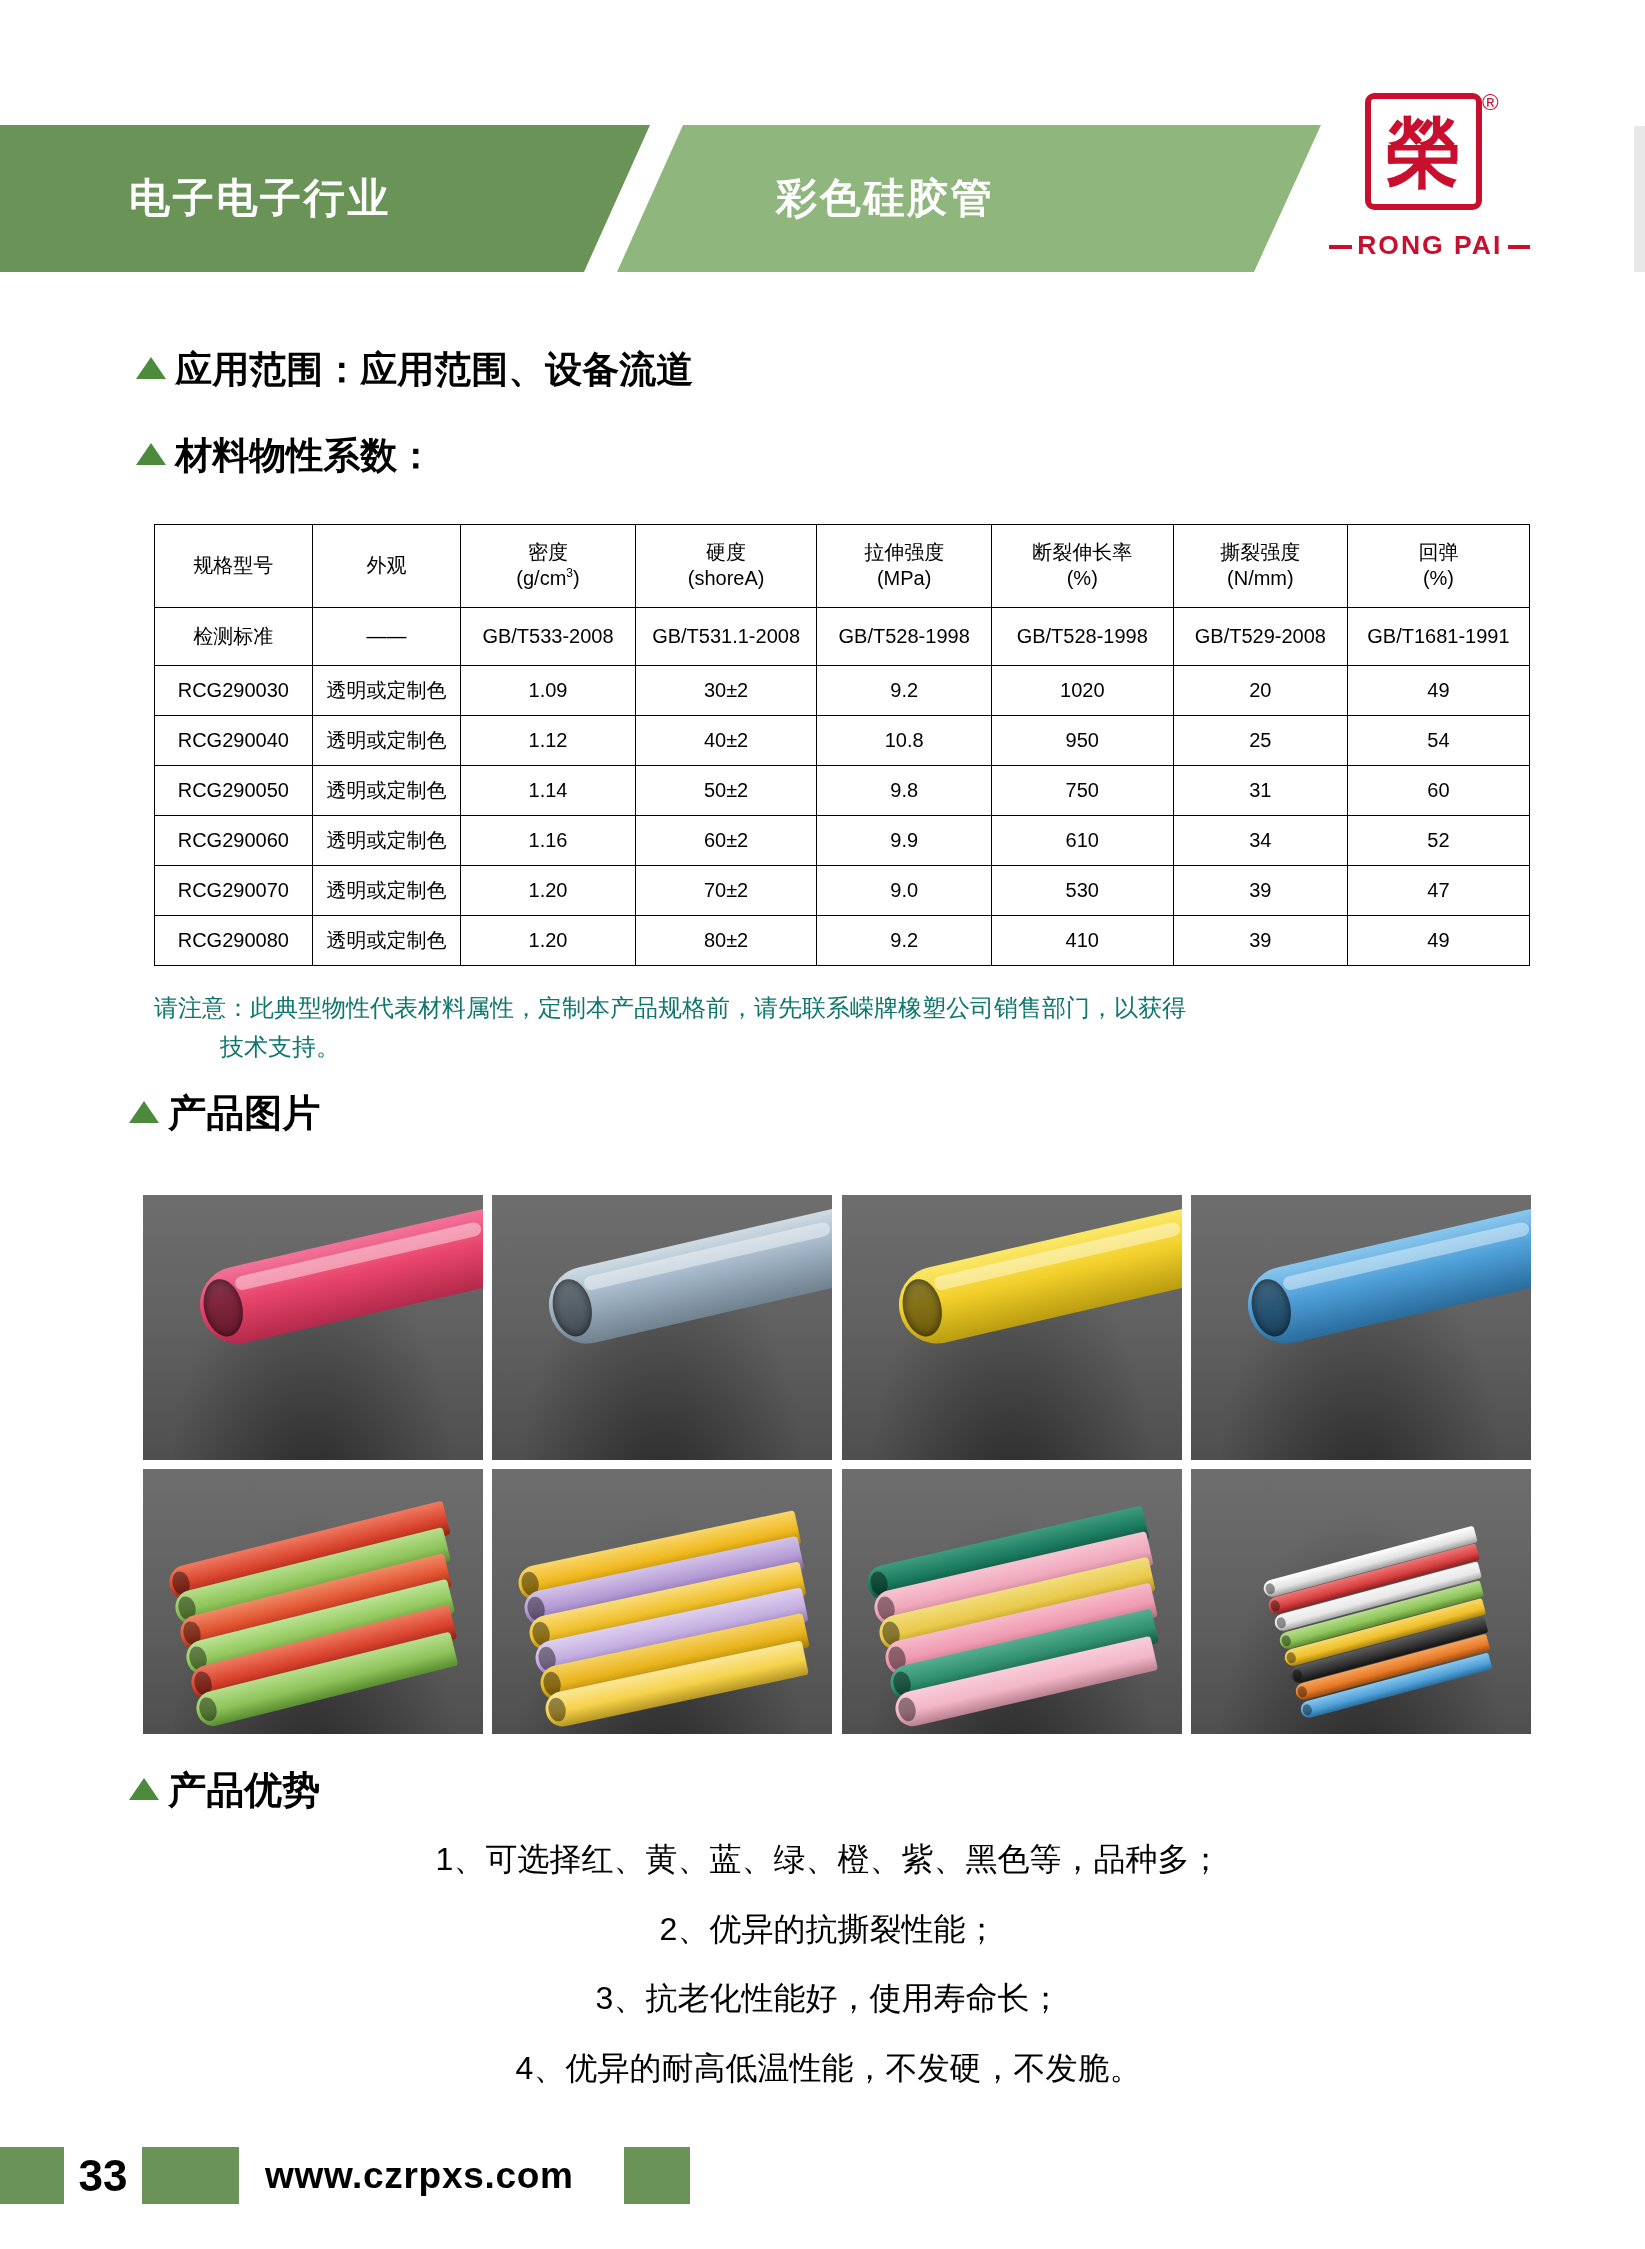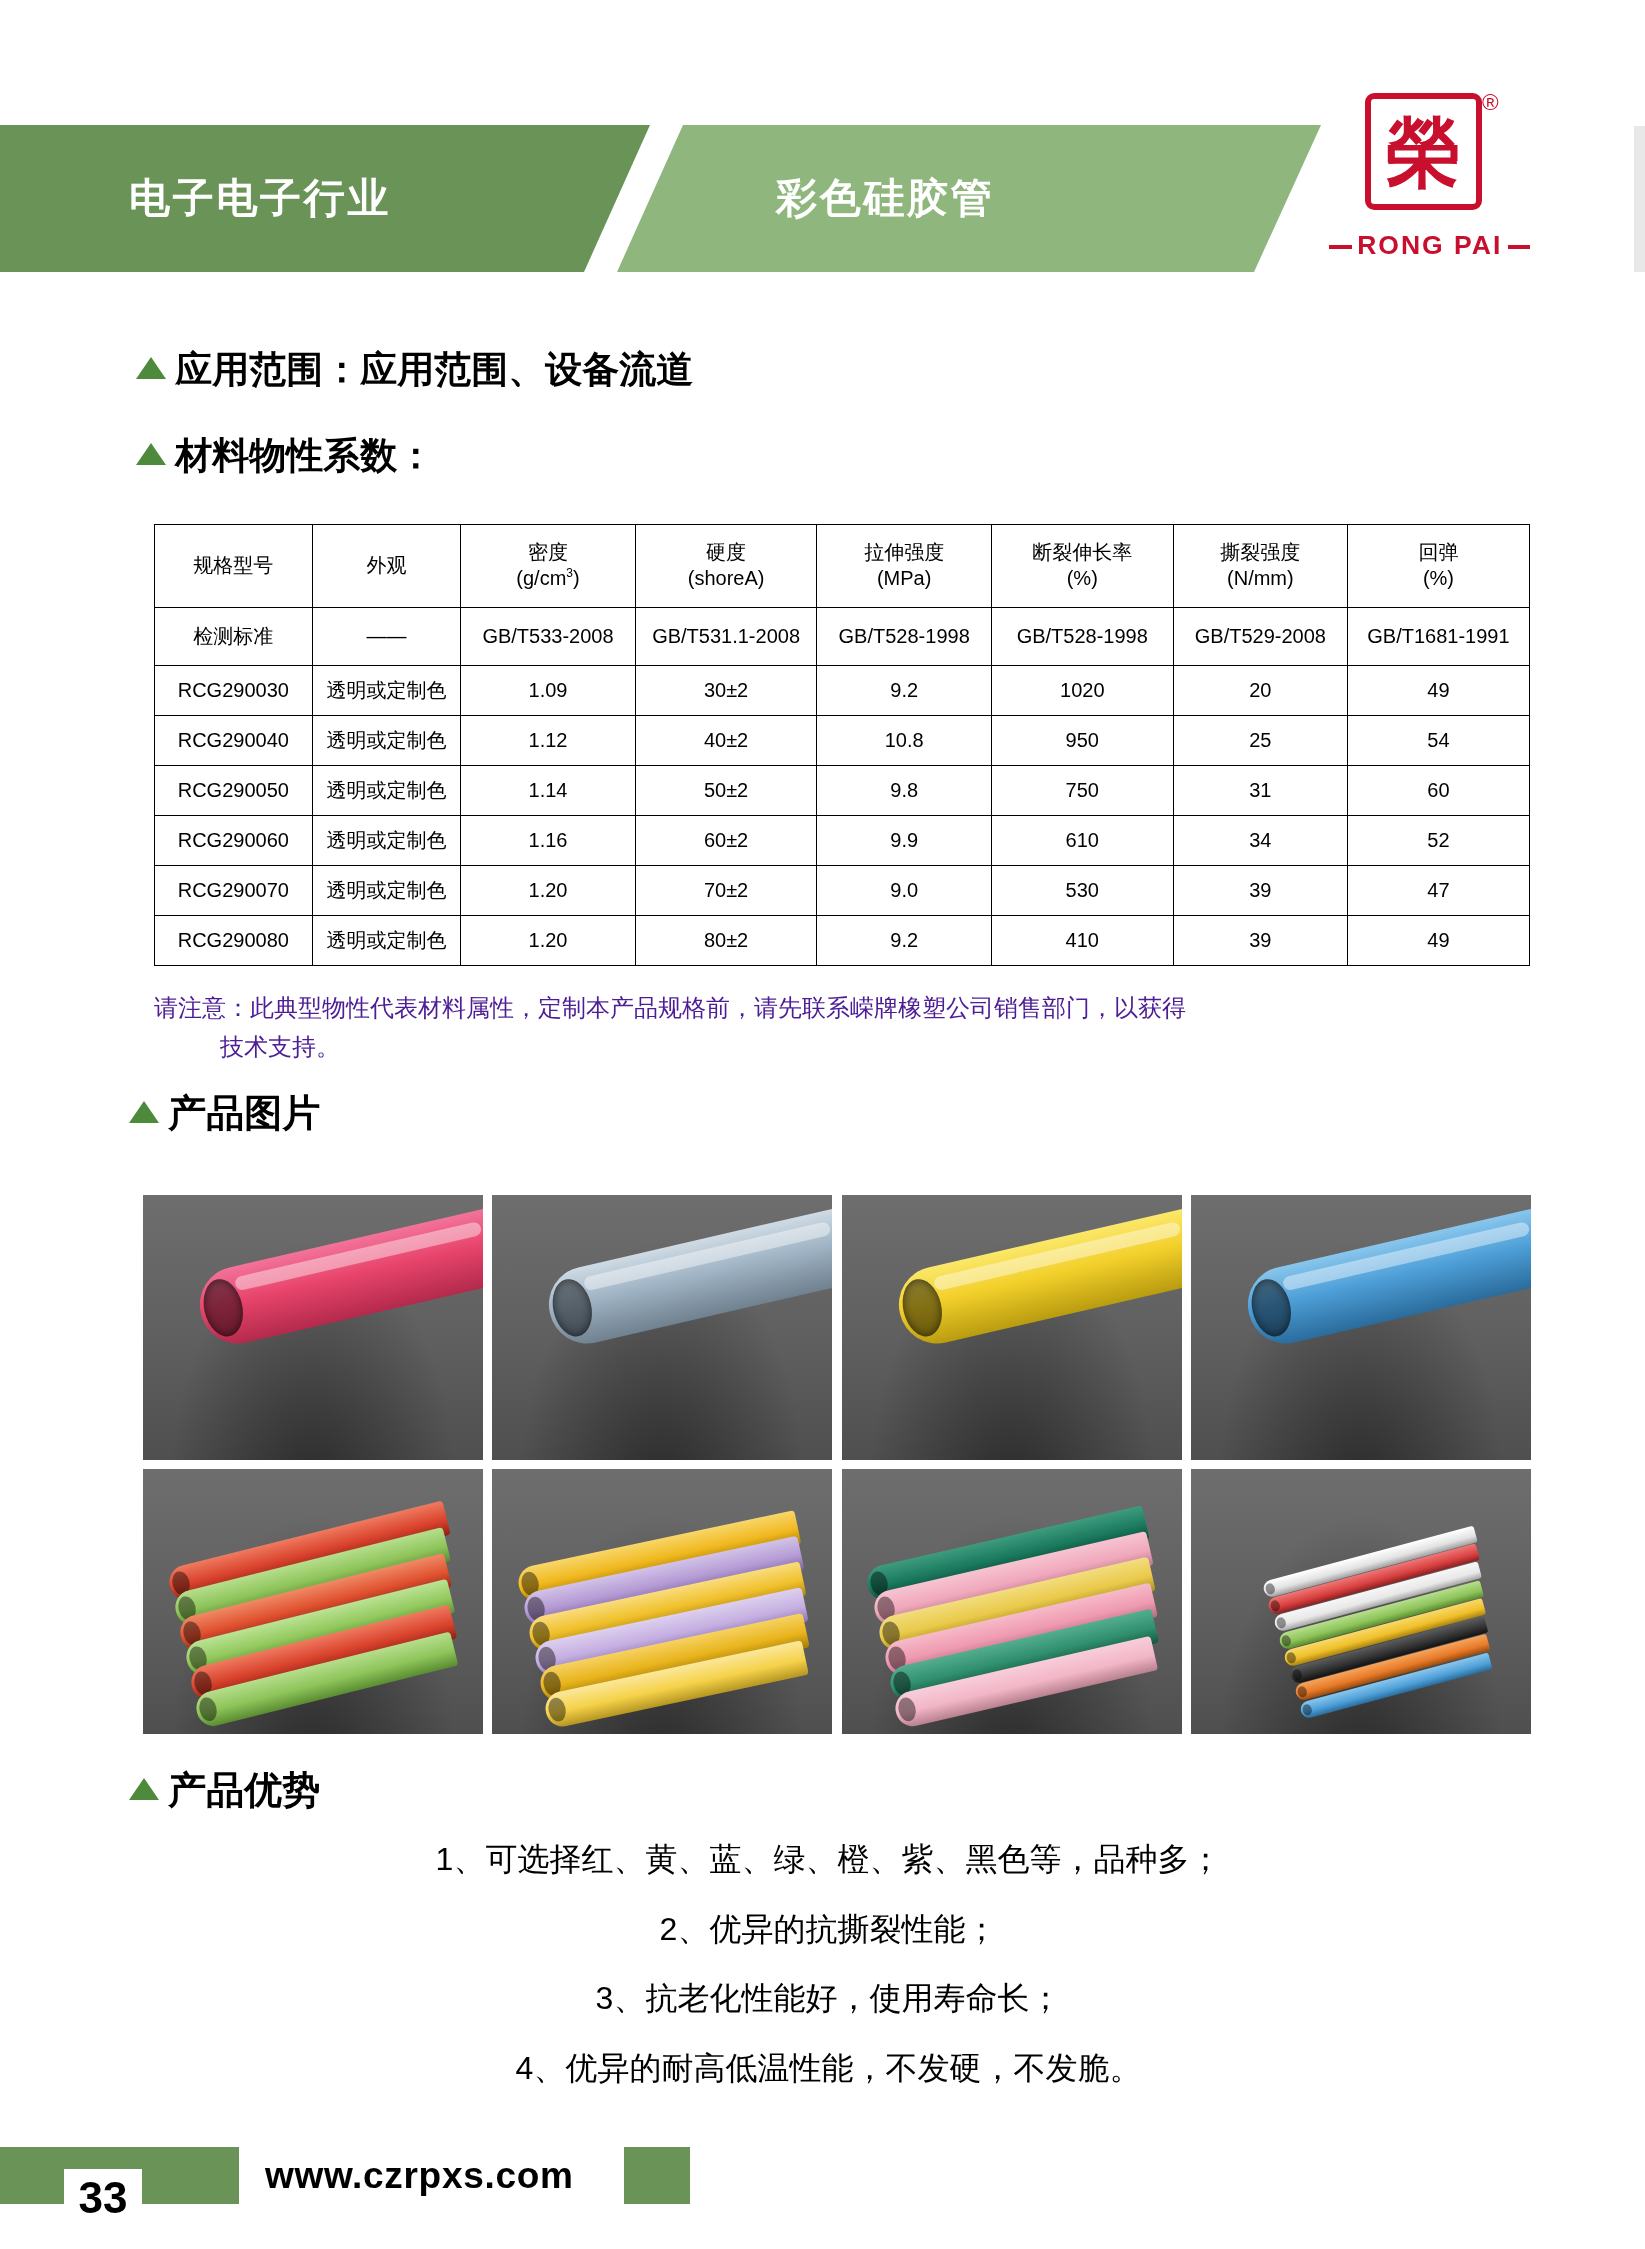--- a/index.html
+++ b/index.html
@@ -175,21 +175,21 @@
   sup { font-size: 0.6em; vertical-align: super; }
 
   
   .note {
     position: absolute;
     top: 989px;
     left: 154px;
     width: 1374px;
     font-size: 24px;
     line-height: 1.62;
-    color: #4c1d95;
+    color: #0f766e;
   }
   .note .l2 { margin-left: 66px; display: block; }
 
   
   .gallery {
     position: absolute;
     top: 1195px;
     left: 143px;
     width: 1384px;
     display: grid;
@@ -294,21 +294,21 @@
     width: 690px;
     height: 57px;
     background: #6a9457;
   }
   .footer-pagewrap {
     position: absolute;
     left: 64px; top: 0;
     width: 78px; height: 57px;
     background: #ffffff;
     display: flex; align-items: center; justify-content: center;
-    font-size: 44px; font-weight: bold; color: #000; margin-top: 22px;
+    font-size: 44px; font-weight: bold; color: #000;
   }
   .footer-urlbg {
     position: absolute;
     left: 239px; top: 0;
     width: 385px; height: 57px;
     background: #ffffff;
   }
   .footer-url2 {
     position: absolute;
     left: 265px; top: 0;

